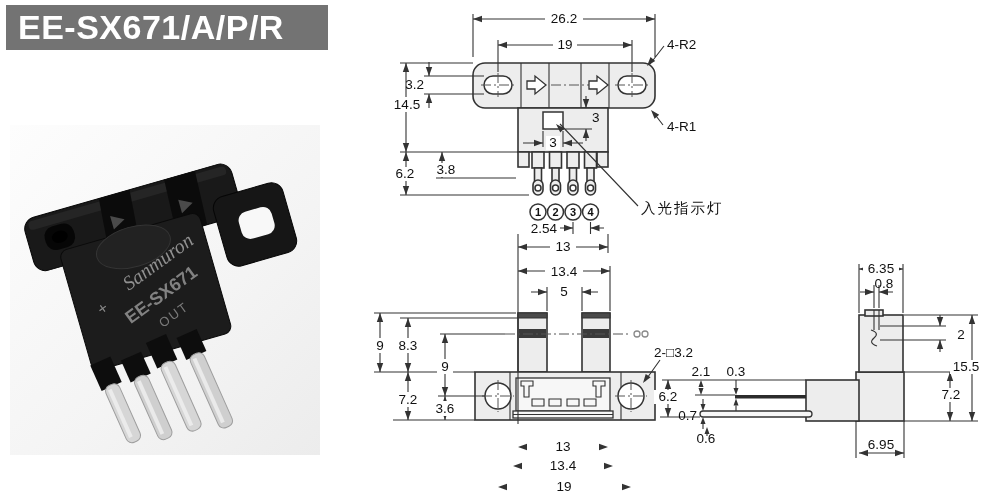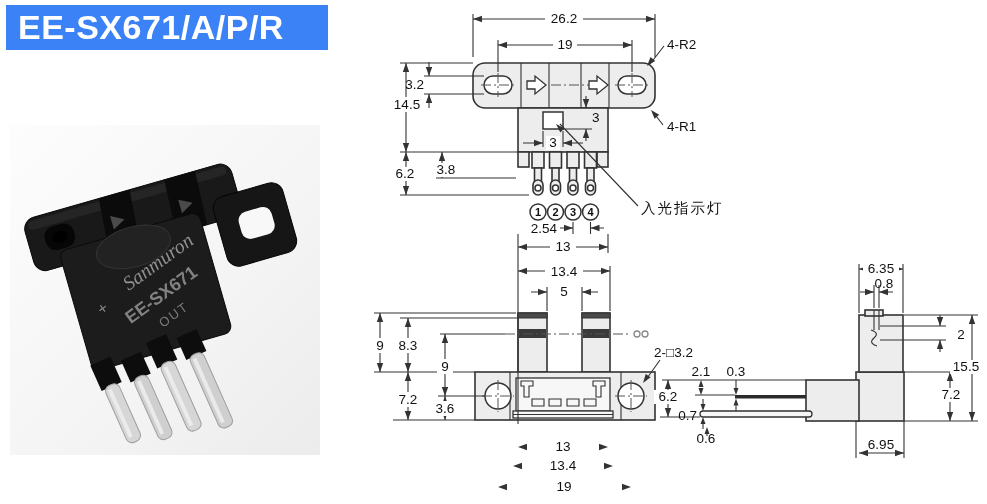--- a/index.html
+++ b/index.html
@@ -1,18 +1,18 @@
 <!DOCTYPE html>
 <html><head>
 <meta charset="utf-8">
 <style>
   html,body{margin:0;padding:0;}
   body{width:987px;height:504px;background:#ffffff;position:relative;overflow:hidden;
        font-family:"Liberation Sans", sans-serif;}
-  .banner{position:absolute;left:6px;top:5px;width:322px;height:45px;background:#3b82f6;
+  .banner{position:absolute;left:6px;top:5px;width:322px;height:45px;background:#737373;
           color:#fff;display:flex;align-items:center;padding-left:12px;box-sizing:border-box;
           font-weight:bold;font-size:34px;letter-spacing:0.5px;}
   .photo{position:absolute;left:10px;top:125px;width:310px;height:330px;
          background:linear-gradient(135deg,#fdfdfd 0%,#f4f4f4 60%,#ececec 100%);}
   .drawing{position:absolute;left:0;top:0;width:987px;height:504px;}
   .part{fill:#ededed;stroke:#333;stroke-width:1.6;}
   .partw{fill:#f7f7f7;stroke:#333;stroke-width:1.3;}
   .hole{fill:#ffffff;stroke:#333;stroke-width:1.5;}
   .cap{fill:#4a4a4a;stroke:#333;stroke-width:1;}
   .band{fill:#3a3a3a;stroke:none;}

